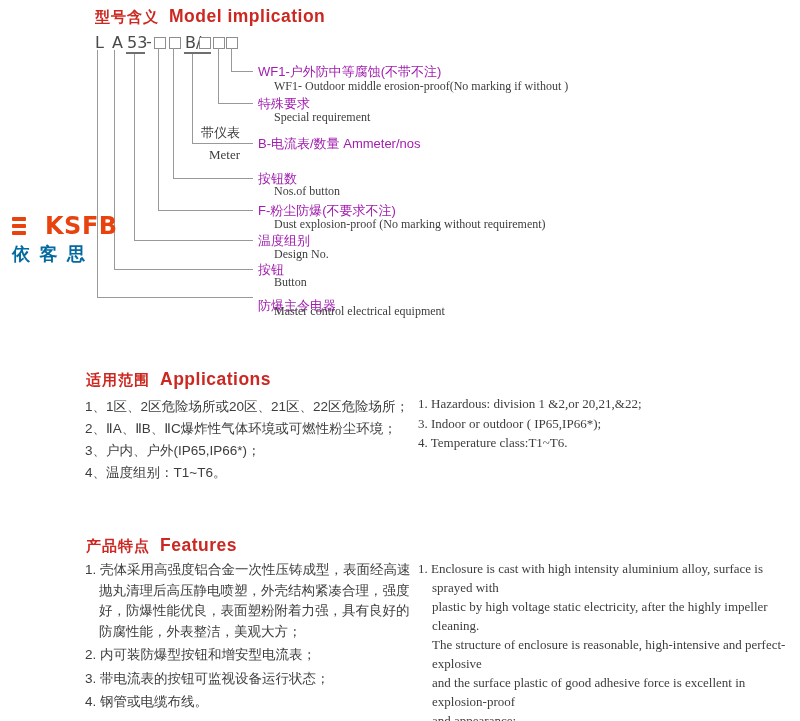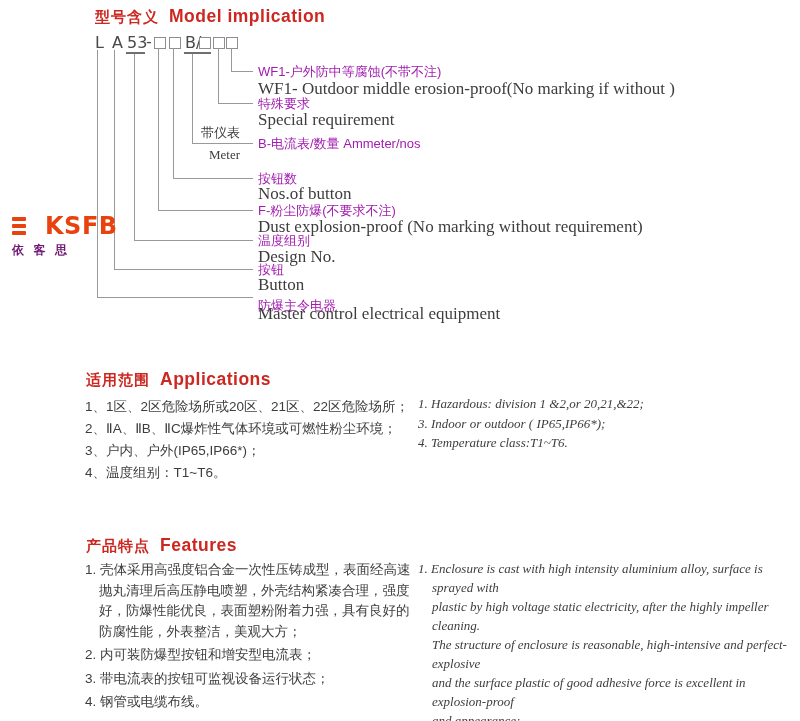--- a/index.html
+++ b/index.html
@@ -16,40 +16,40 @@
              font-family:"DejaVu Sans",sans-serif;white-space:nowrap;}
   .code-box{position:absolute;width:10px;height:10px;border:1.5px solid #8e8e8e;background:#fff;}
 
   
   .vline{position:absolute;width:1px;background:#999;}
   .hline{position:absolute;height:1px;background:#999;}
   .uline{position:absolute;height:1.5px;background:#6f6f6f;}
 
   
   .lbl-cn{position:absolute;left:258px;font-size:13px;color:#a21caf;white-space:nowrap;}
-  .lbl-en{position:absolute;left:258px;font-size:17px;color:#3d3d3d;white-space:nowrap;
+  .lbl-en{position:absolute;left:274px;font-size:12px;color:#3d3d3d;white-space:nowrap;
           font-family:"Liberation Serif",serif;}
   .side-lbl{position:absolute;font-size:13px;color:#3d3d3d;white-space:nowrap;}
   .side-lbl.en{font-family:"Liberation Serif",serif;}
 
   
   #logo{position:absolute;left:12px;top:214px;}
   .logo-row{display:flex;align-items:center;gap:18px;}
   .logo-e{display:flex;flex-direction:column;gap:2.5px;margin-right:1px;}
   .logo-e span{display:block;width:14px;height:4.5px;background:#e8430f;border-radius:1px;}
   .logo-word{font-size:24px;font-weight:900;color:#e8430f;letter-spacing:0.5px;
              font-family:"DejaVu Sans",sans-serif;line-height:1;}
-  .logo-cn{margin-top:4px;font-size:12px;font-weight:bold;color:#701a75;letter-spacing:9.5px;white-space:nowrap;}
+  .logo-cn{margin-top:4px;font-size:18px;font-weight:bold;color:#0369a1;letter-spacing:9.5px;white-space:nowrap;}
 
   
   .list-col{position:absolute;}
   .cn-item{font-size:13.5px;color:#3d3d3d;white-space:pre-line;line-height:21px;margin-bottom:1px;
            padding-left:14px;text-indent:-14px;}
   .en-item{font-size:13px;color:#3d3d3d;white-space:pre-line;line-height:16.5px;margin-bottom:3px;
-           padding-left:14px;text-indent:-14px;font-family:"Liberation Serif",serif;font-style:italic;}
+           padding-left:14px;text-indent:-14px;font-family:"Liberation Serif",serif;}
   .feat-cn .cn-item{line-height:20.5px;margin-bottom:3px;}
   .feat-en .en-item{line-height:19px;margin-bottom:1px;}
 </style>
 </head>
 <body>
 
 <div id="page">
 
   <div class="sec-head" style="left:95px;top:6px;">
     <span class="cn">型号含义</span>

